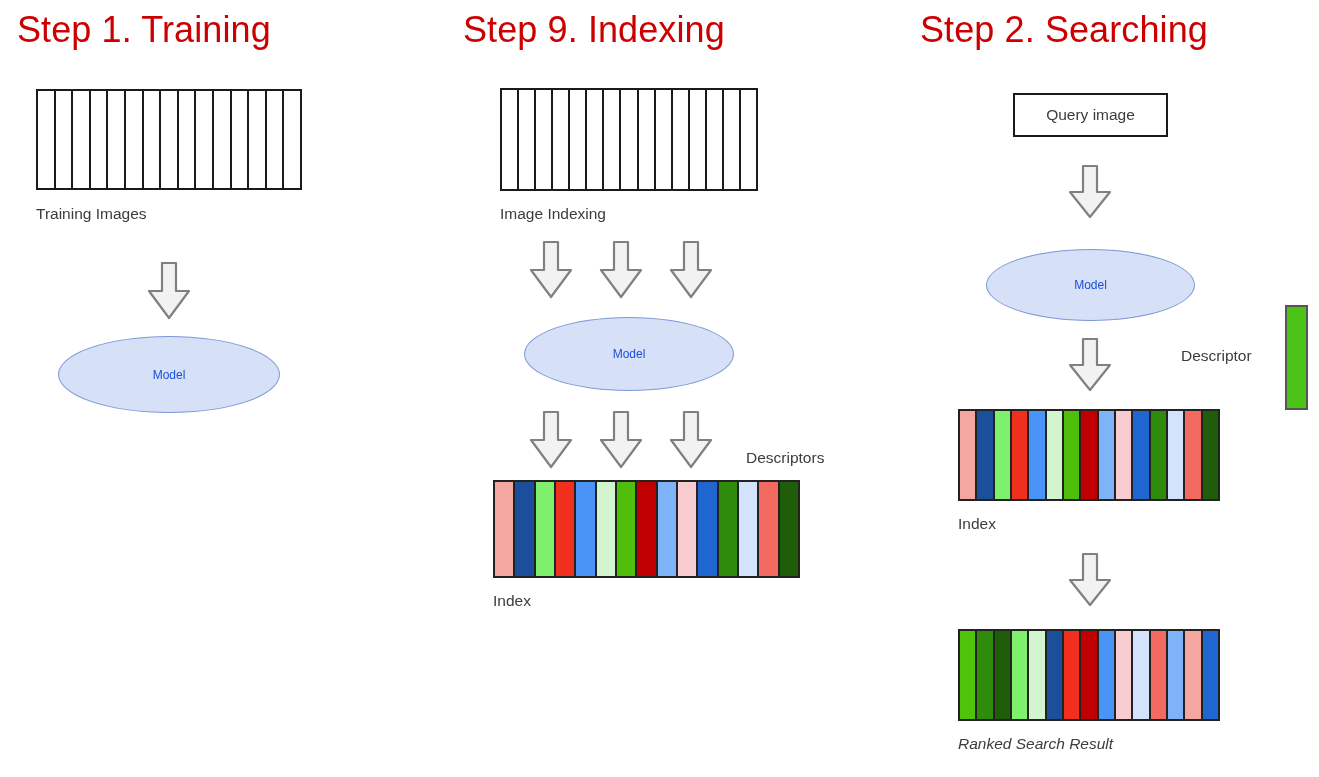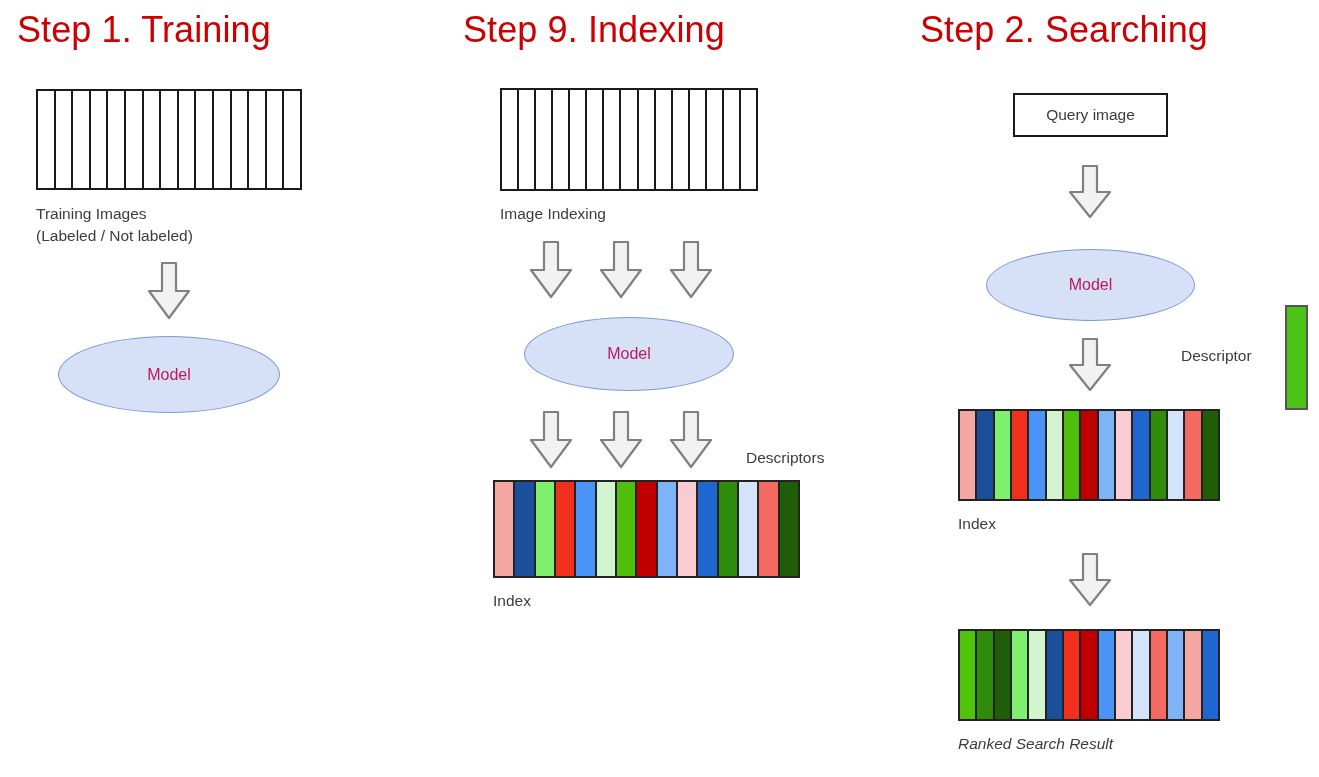--- a/index.html
+++ b/index.html
@@ -60,22 +60,22 @@
     position: absolute;
     background: #d6e0f7;
     border: 1.6px solid #7c99d6;
     border-radius: 50%;
     display: flex;
     align-items: center;
     justify-content: center;
     box-sizing: border-box;
   }
   .ellipse .ellipse-label {
-    font-size: 16px;
-    color: #be185d;
+    font-size: 12px;
+    color: #1d4ed8;
   }
 
   
   .plain-box {
     position: absolute;
     background: #ffffff;
     border: 2px solid #1a1a1a;
     box-sizing: border-box;
     display: flex;
     align-items: center;
@@ -128,21 +128,20 @@
       <div class="cell"></div>
       <div class="cell"></div>
       <div class="cell"></div>
       <div class="cell"></div>
       <div class="cell"></div>
       <div class="cell"></div>
     </div>
 
   <div class="caption two-line" style="left:36px; top:203px; width:266px;">
     <div>Training Images</div>
-    <div>(Labeled / Not labeled)</div>
   </div>
 
   <div class="block-arrow" style="left:146px; top:261px;">
     <svg width="46" height="60" viewBox="0 0 46 60">
       <path d="M16 2 L30 2 L30 30 L43 30 L23 57 L3 30 L16 30 Z" fill="#f2f2f2" stroke="#808080" stroke-width="2.2" stroke-linejoin="round"></path>
     </svg>
   </div>
 
   <div class="ellipse" style="left:58px; top:336px; width:222px; height:77px;">
     <span class="ellipse-label">Model</span>

